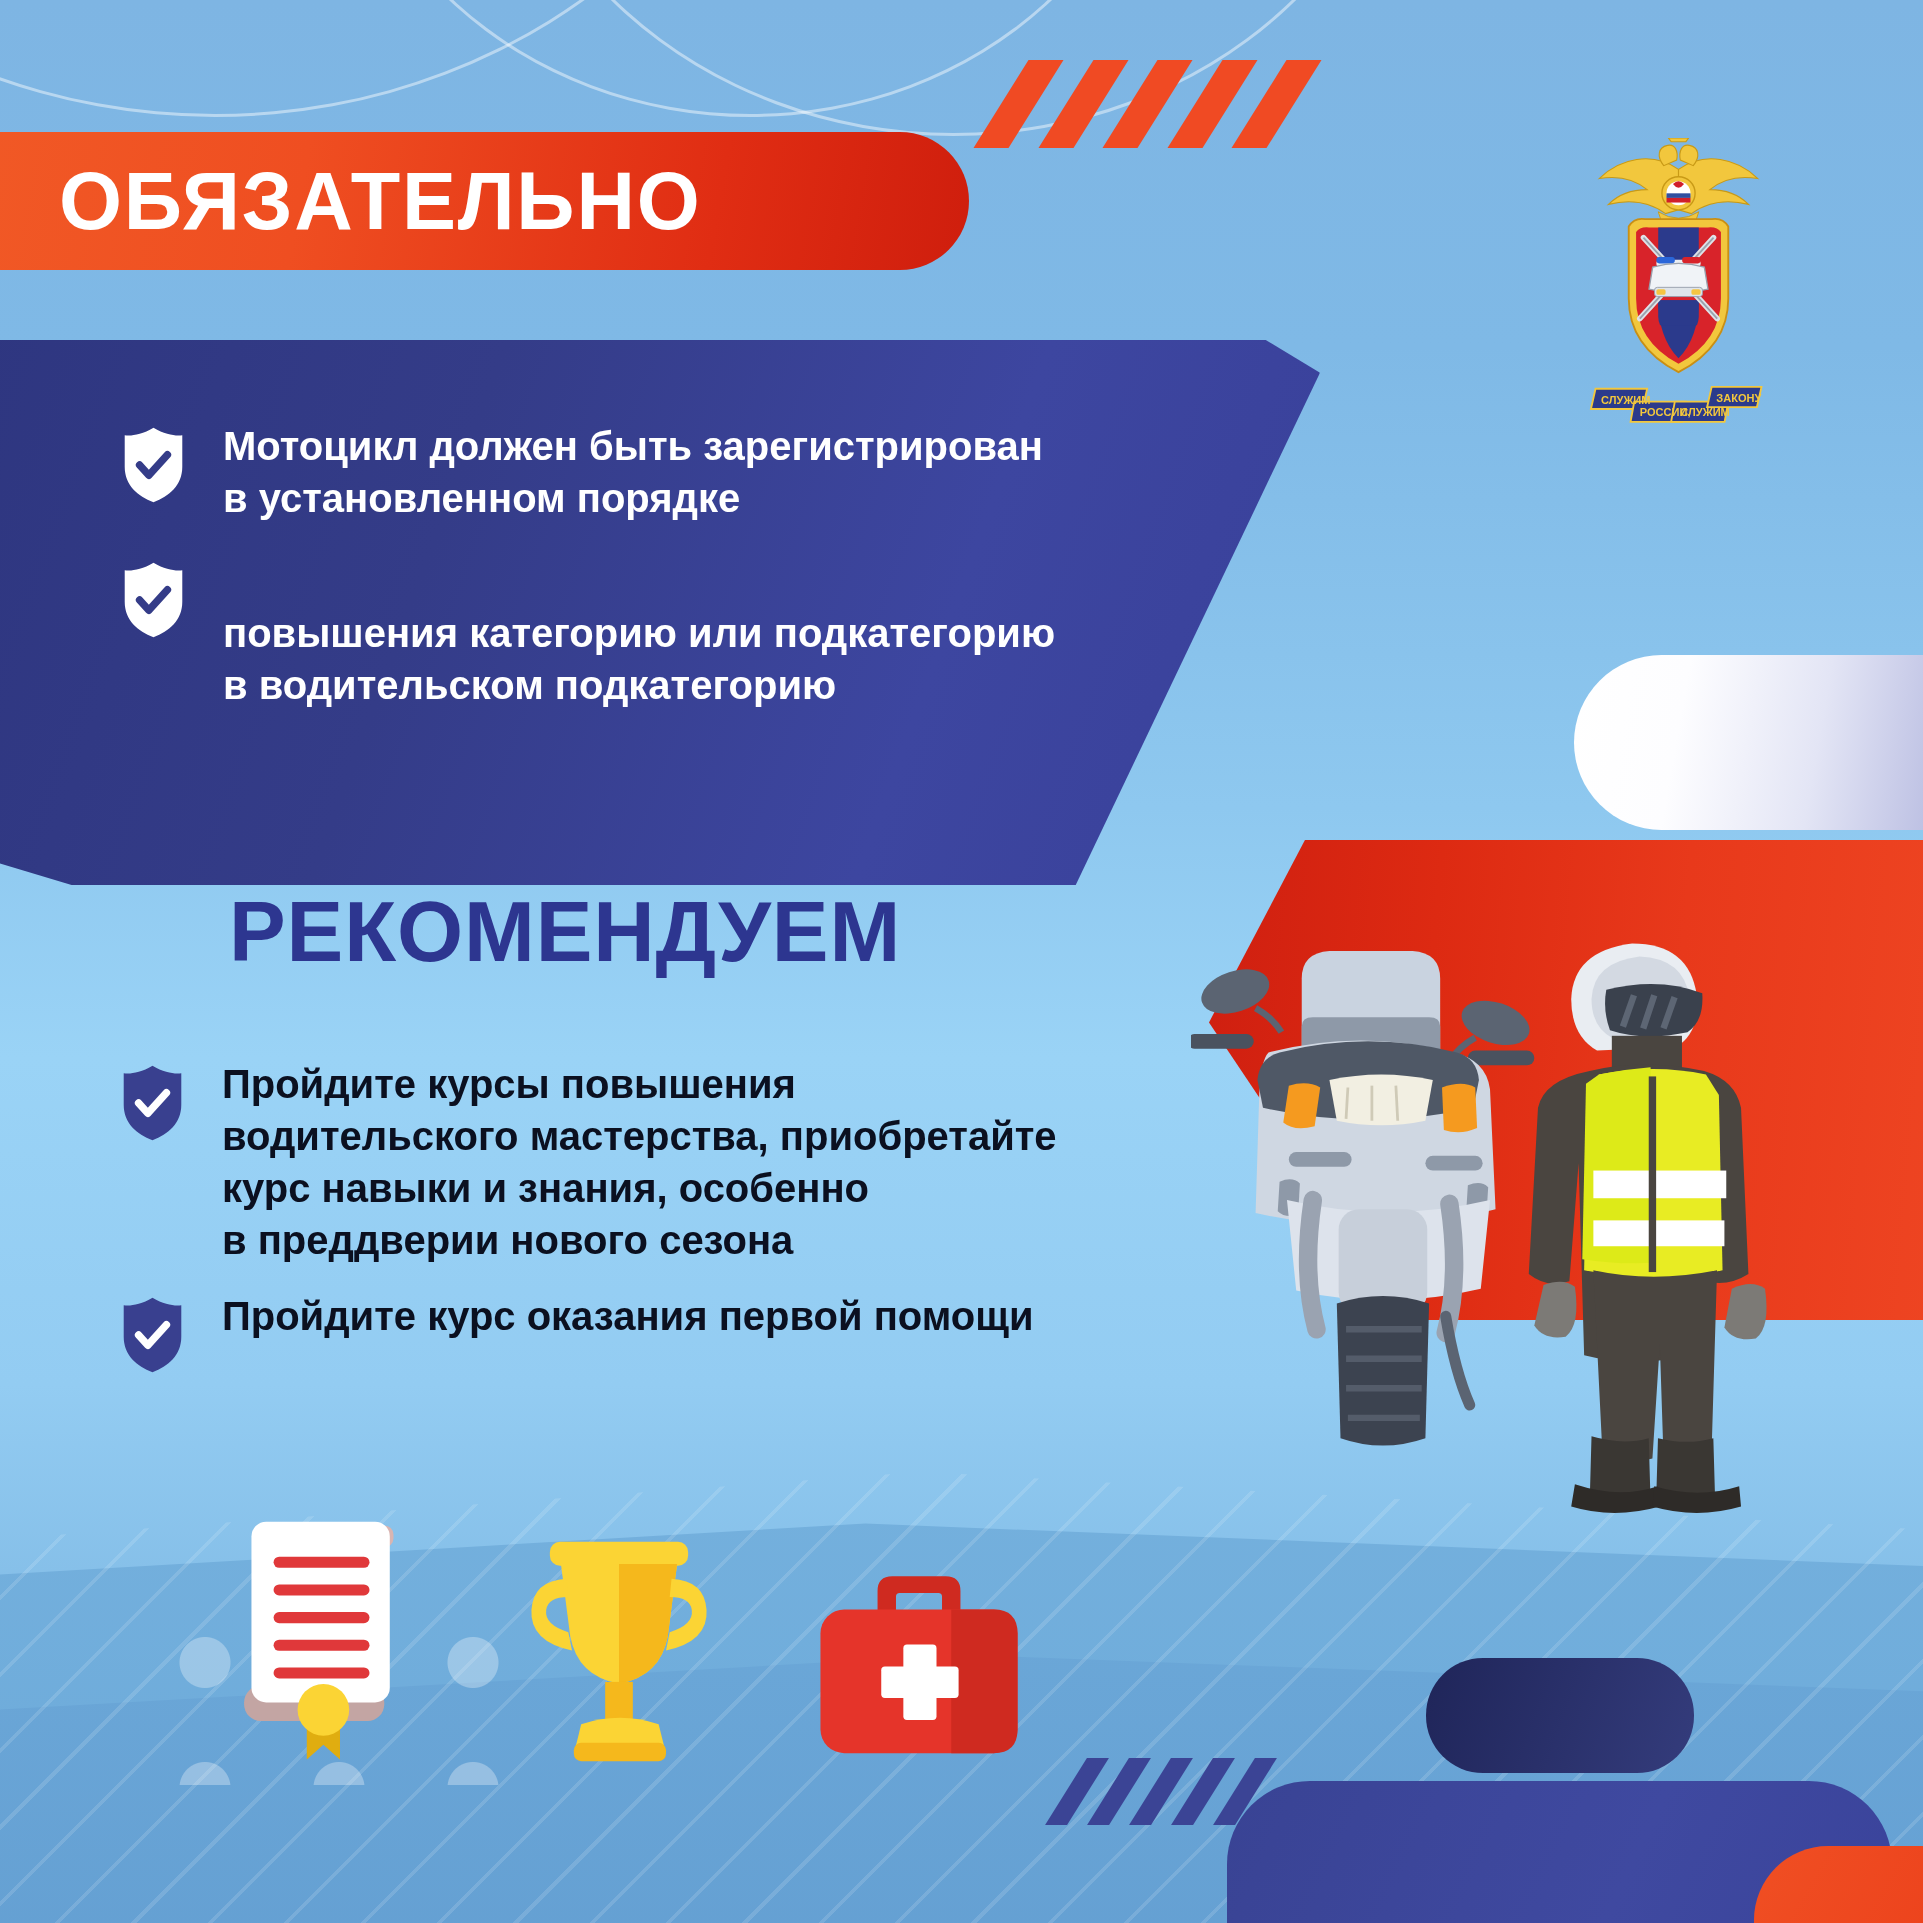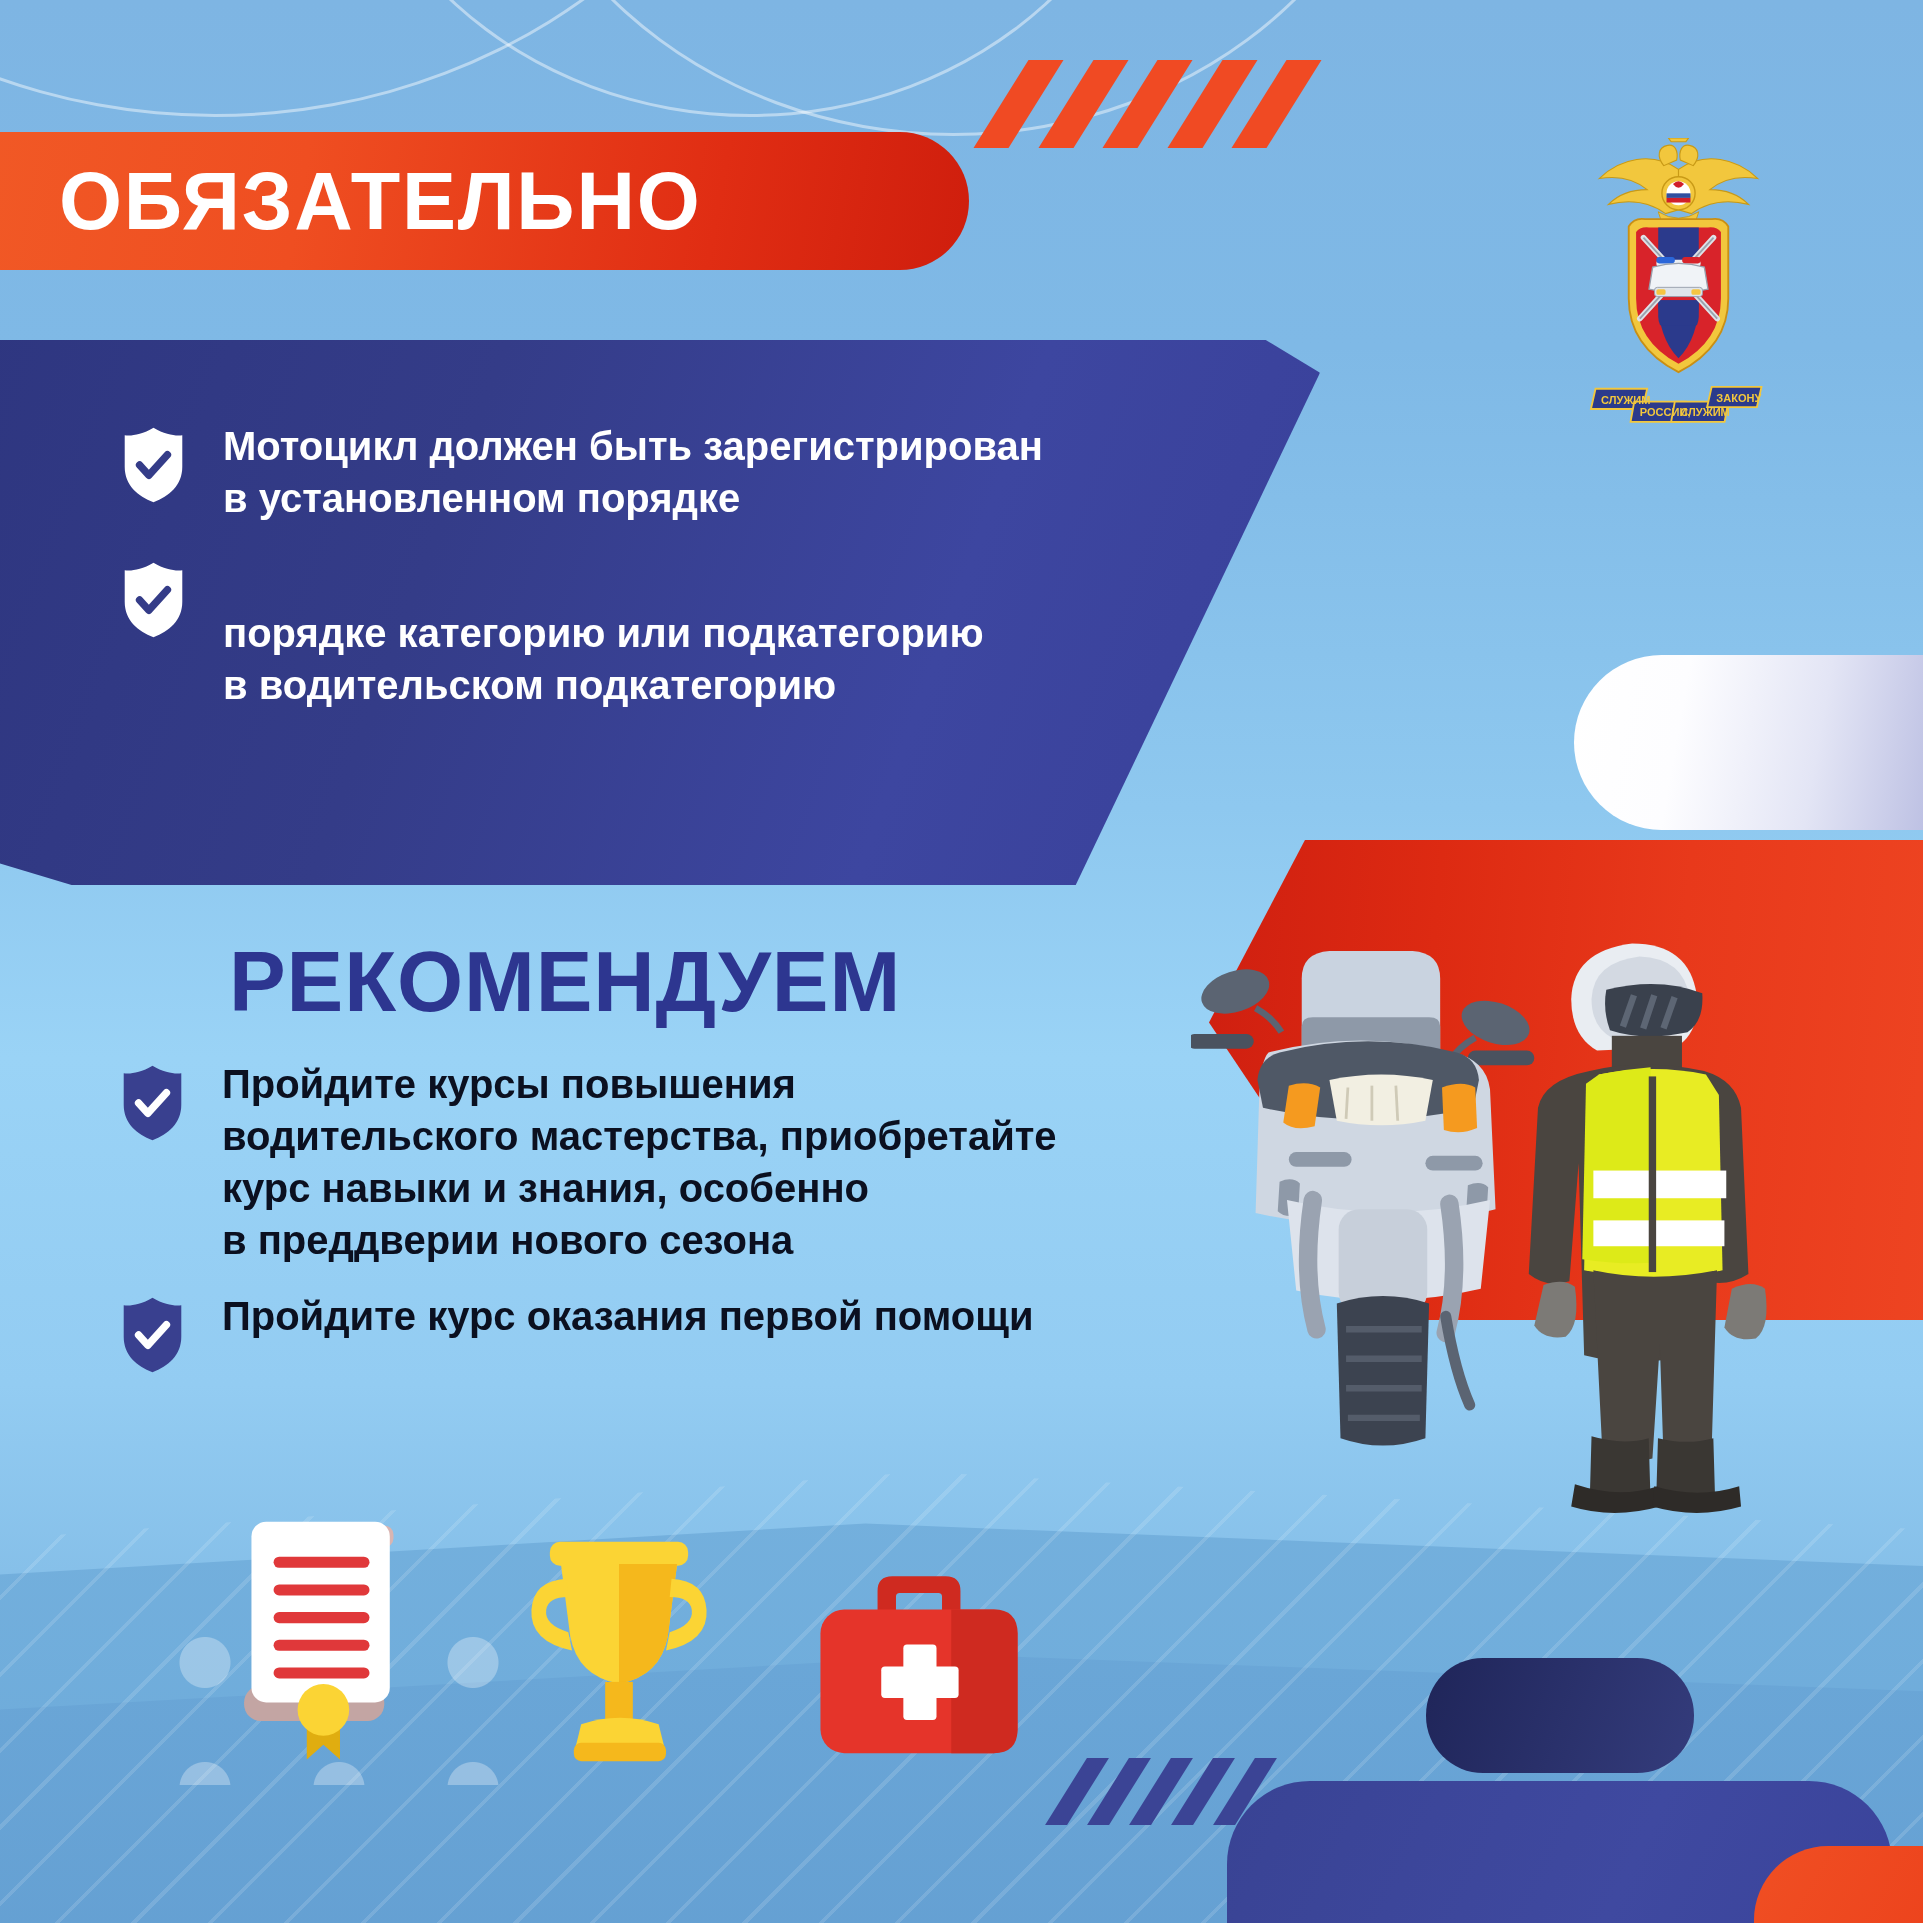--- a/index.html
+++ b/index.html
@@ -112,21 +112,21 @@
   .bullet .shield{flex:0 0 auto;margin-right:37px;margin-top:5.5px;}
   .bullet .txt{
     font-size:40px;font-weight:bold;line-height:1.30;
   }
   .bullets-top .txt{color:#ffffff;}
   .bullets-rec .txt{color:#0b1020;}
   .bullets-rec .bullet{margin-bottom:24px;}
 
   
   .rec-title{
-    position:absolute;left:229px;top:933px;
+    position:absolute;left:229px;top:883px;
     font-size:85px;font-weight:bold;color:#2d3690;letter-spacing:0.9px;
     white-space:nowrap;
   }
 
   
   .icon-row{position:absolute;left:231px;top:1518px;display:flex;align-items:flex-end;gap:88px;}
 
   
   .emblem{position:absolute;left:1586px;top:138px;width:185px;height:295px;}
 
@@ -244,21 +244,21 @@
 
     <div class="bullet">
       <span class="shield">
         <svg width="65" height="78" viewBox="0 0 70 84">
           <path d="M35 2 C22 10 10 11 4 10 v34 c0 20 14 32 31 38 c17 -6 31 -18 31 -38 V10 c-6 1 -18 0 -31 -8 Z" fill="#ffffff"></path>
           <path d="M20 42 l10 11 l20 -22" stroke="#343c88" stroke-width="8" fill="none" stroke-linecap="round" stroke-linejoin="round"></path>
         </svg>
       </span>
       <span class="txt">
         <br>
-        <span class="nowrap">порядке категорию или подкатегорию</span><br>
+        <span class="nowrap">повышения категорию или подкатегорию</span><br>
         <span class="nowrap">в водительском подкатегорию</span>
       </span>
     </div>
 
   </div>
 
   <div class="rec-title">РЕКОМЕНДУЕМ</div>
 
   <div class="bullets bullets-rec">
 

